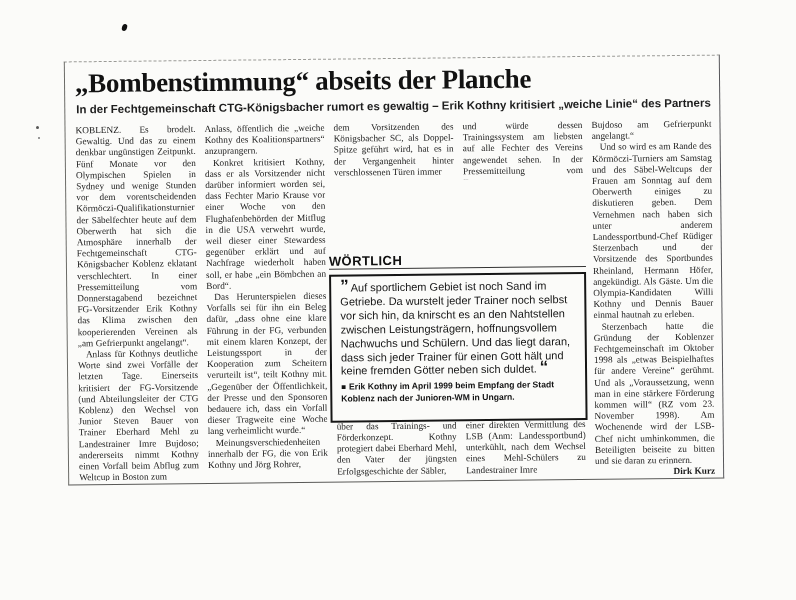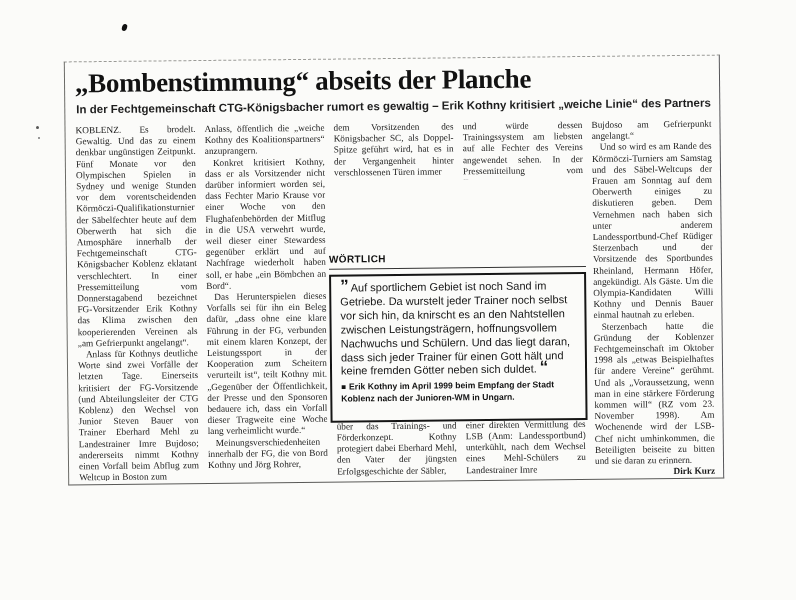--- a/index.html
+++ b/index.html
@@ -27,21 +27,21 @@
   .p{margin:0;font-size:9.3px;line-height:11.2px;text-align:justify;
     color:#1c1c1c;word-spacing:0.2px;}
   .p.indent{text-indent:8px;}
   .seg-top{height:58px;overflow:hidden;}
   .col-spacer{height:196px;}
   .seg-bottom{overflow:hidden;}
   .byline{margin:0;font-size:9.3px;line-height:11.2px;font-weight:bold;text-align:right;}
 
   
   .woertlich-label{position:absolute;left:252px;top:131px;
-    font-family:"Liberation Sans",sans-serif;font-weight:bold;font-size:10px;
+    font-family:"Liberation Sans",sans-serif;font-weight:bold;font-size:13px;
     letter-spacing:0.4px;color:#101010;}
   .woertlich-rule{position:absolute;left:252px;top:146px;width:257px;height:0;
     border-top:1px solid #333;}
   .quote-box{position:absolute;left:252px;top:152px;width:257px;height:148px;
     border:2px solid #151515;box-sizing:border-box;background:#fbfbf9;
     padding:5px 9px 4px 9px;overflow:hidden;}
   .quote-text{margin:0;font-family:"Liberation Sans",sans-serif;font-size:11px;
     line-height:13.9px;color:#141414;text-align:left;}
   .qmark{font-weight:bold;font-size:17px;line-height:10px;letter-spacing:-1px;}
   .qmark.open{margin-right:3px;}
@@ -69,21 +69,21 @@
 
       <div class="col">
         <p class="p">KOBLENZ. Es brodelt. Gewaltig. Und das zu einem denkbar ungünstigen Zeitpunkt. Fünf Monate vor den Olympischen Spielen in Sydney und wenige Stunden vor dem vorentscheidenden Körmöczi-Qualifikationsturnier der Säbelfechter heute auf dem Oberwerth hat sich die Atmosphäre innerhalb der Fechtgemeinschaft CTG-Königsbacher Koblenz eklatant verschlechtert. In einer Pressemitteilung vom Donnerstagabend bezeichnet FG-Vorsitzender Erik Kothny das Klima zwischen den kooperierenden Vereinen als „am Gefrierpunkt angelangt“.</p>
         <p class="p indent">Anlass für Kothnys deutliche Worte sind zwei Vorfälle der letzten Tage. Einerseits kritisiert der FG-Vorsitzende (und Abteilungsleiter der CTG Koblenz) den Wechsel von Junior Steven Bauer von Trainer Eberhard Mehl zu Landestrainer Imre Bujdoso; andererseits nimmt Kothny einen Vorfall beim Abflug zum Weltcup in Boston zum</p>
       </div>
 
       <div class="col">
         <p class="p">Anlass, öffentlich die „weiche Kothny des Koalitionspartners“ anzuprangern.</p>
         <p class="p indent">Konkret kritisiert Kothny, dass er als Vorsitzender nicht darüber informiert worden sei, dass Fechter Mario Krause vor einer Woche von den Flughafenbehörden der Mitflug in die USA verwehrt wurde, weil dieser einer Stewardess gegenüber erklärt und auf Nachfrage wiederholt haben soll, er habe „ein Bömbchen an Bord“.</p>
         <p class="p indent">Das Herunterspielen dieses Vorfalls sei für ihn ein Beleg dafür, „dass ohne eine klare Führung in der FG, verbunden mit einem klaren Konzept, der Leistungssport in der Kooperation zum Scheitern verurteilt ist“, teilt Kothny mit. „Gegenüber der Öffentlichkeit, der Presse und den Sponsoren bedauere ich, dass ein Vorfall dieser Tragweite eine Woche lang verheimlicht wurde.“</p>
-        <p class="p indent">Meinungsverschiedenheiten innerhalb der FG, die von Bord Kothny und Jörg Rohrer,</p>
+        <p class="p indent">Meinungsverschiedenheiten innerhalb der FG, die von Erik Kothny und Jörg Rohrer,</p>
       </div>
 
       <div class="col">
         <div class="seg-top">
           <p class="p">dem Vorsitzenden des Königsbacher SC, als Doppel-Spitze geführt wird, hat es in der Vergangenheit hinter verschlossenen Türen immer</p>
         </div>
         <div class="col-spacer"></div>
         <div class="seg-bottom">
           <p class="p">wieder gegeben. Sie hatten (und haben) ihre Ursache vornehmlich in den unterschiedlichen Auffassungen über das Trainings- und Förderkonzept. Kothny protegiert dabei Eberhard Mehl, den Vater der jüngsten Erfolgsgeschichte der Säbler,</p>
         </div>

